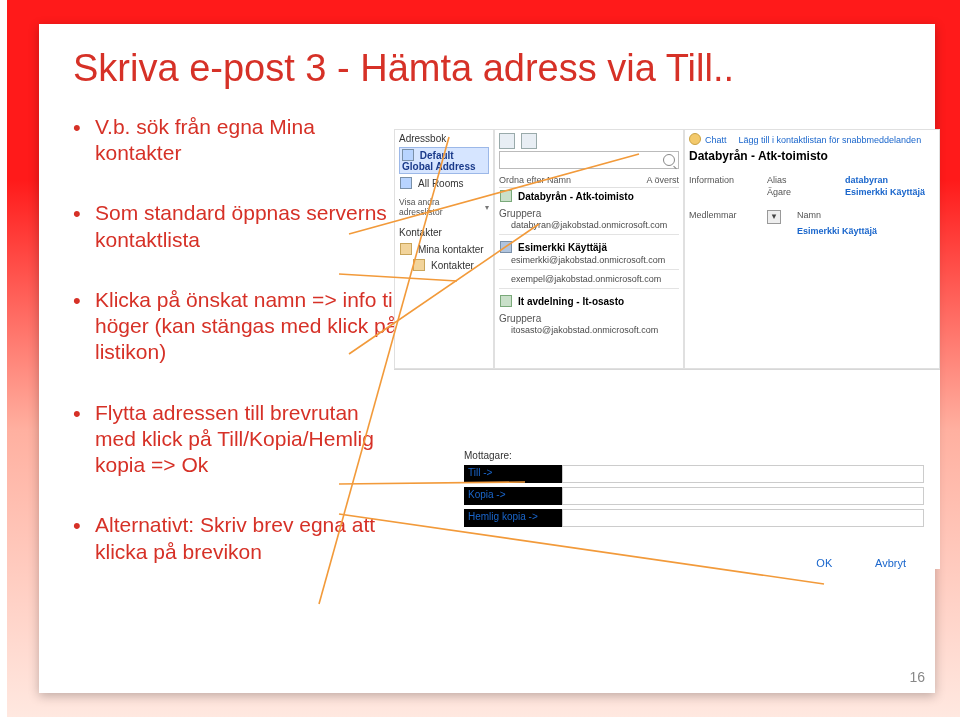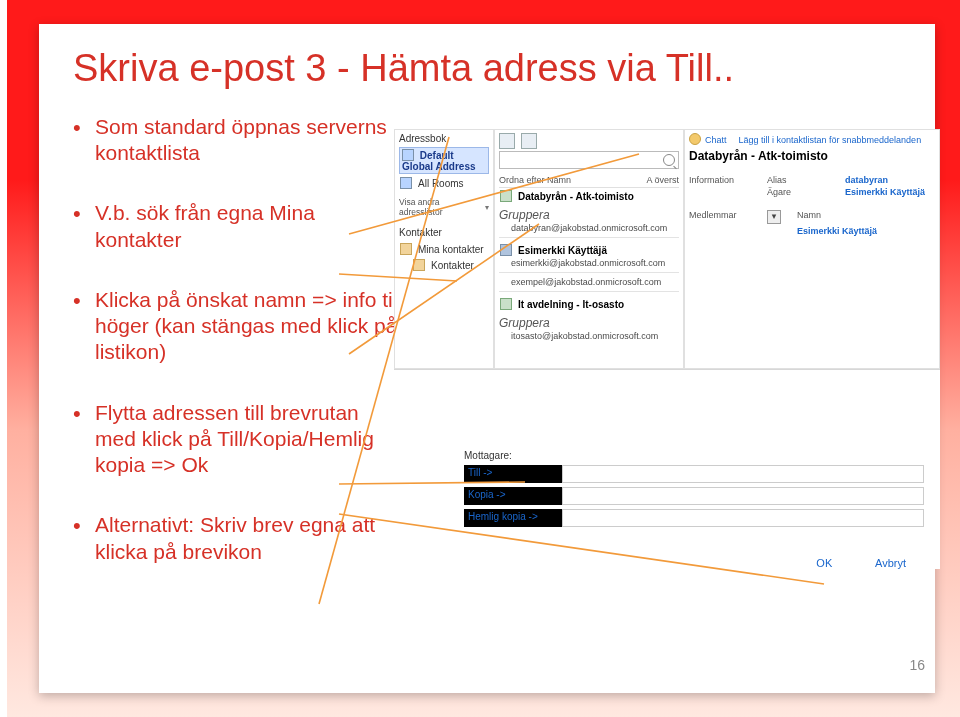--- a/index.html
+++ b/index.html
@@ -54,21 +54,21 @@
     position: absolute;
     left: 0;
     top: 0;
     color: #d63127;
     font-size: 22px;
   }
   .bullets li.last { margin-bottom: 0; }
   .page-num {
     position: absolute;
     right: 10px;
-    bottom: 20px;
+    bottom: 8px;
     font-size: 14px;
     color: #888;
   }
 
   
   .shot {
     position: absolute;
     left: 355px;
     top: 105px;
     width: 546px;
@@ -140,21 +140,21 @@
     position:relative;
   }
   .searchbox .mag {
     position:absolute; right:3px; top:2px;
     width:10px; height:10px; border:1px solid #888; border-radius:50%;
   }
   .searchbox .mag::after{
     content:""; position:absolute; right:-3px; bottom:-3px;
     width:4px; height:1px; background:#888; transform:rotate(45deg);
   }
-  .group-label { color:#555; font-size:12px; margin:4px 0 1px 0;font-style:italic; }
+  .group-label { color:#555; font-size:10px; margin:4px 0 1px 0; }
   .email { color:#4a4a4a; font-size:9px; padding-left:12px; }
   .section-hr { border:none; border-top:1px solid #e3e3e3; margin:4px 0; }
 
   .detail-row { display:flex; gap:16px; font-size:9px; margin:2px 0 1px 0; }
   .detail-label { color:#555; width:62px; }
   .detail-val { color:#1a66cc;font-weight:bold; }
   .arrow-toggle {
     display:inline-block; width:12px; height:12px;
     border:1px solid #999; background:#eee; text-align:center;
     font-size:9px; line-height:11px; color:#444;
@@ -234,22 +234,22 @@
 </style>
 </head>
 <body>
 
 <div class="bg">
   <div class="slide">
 
     <h1 class="title">Skriva e-post 3 - Hämta adress via Till..</h1>
 
     <ul class="bullets">
+      <li>V.b. sök från egna Mina kontakter</li>
       <li>Som standard öppnas serverns kontaktlista</li>
-      <li>V.b. sök från egna Mina kontakter</li>
       <li>Klicka på önskat namn =&gt; info till höger (kan stängas med klick på listikon)</li>
       <li>Flytta adressen till brevrutan med klick på Till/Kopia/Hemlig kopia =&gt; Ok</li>
       <li class="last">Alternativt: Skriv brev egna att klicka på brevikon</li>
     </ul>
 
     <div class="shot">
       <div class="shot-top">
 
         <div class="col col1">
           <div class="col-head">Adressbok</div>

